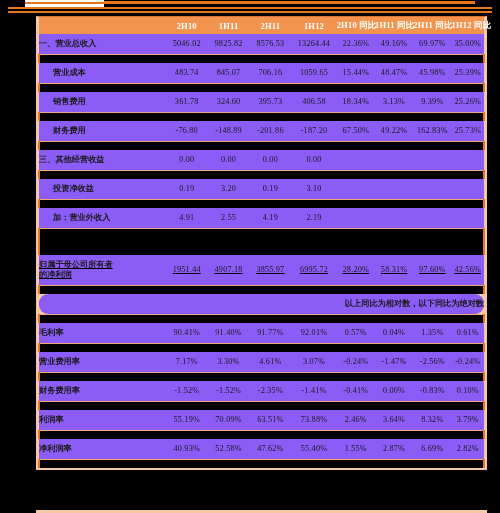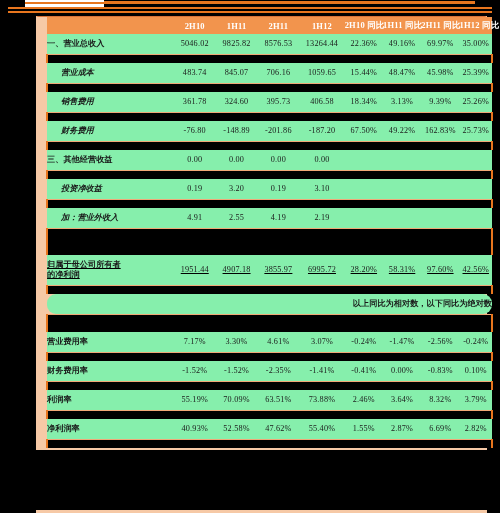--- a/index.html
+++ b/index.html
@@ -49,53 +49,52 @@
     border-left: 2px solid #F6C9A6;
     border-right: 2px solid #F6C9A6;
     border-bottom: 2px solid #F6C9A6;
     box-sizing: border-box;
   }
 
   table#fin-table {
     width: 100%;
     border-collapse: collapse;
     table-layout: fixed;
-    margin-left: 8px;
   }
 
   
   tr.hdr-row { background: #F2944D; height: 17px; }
   tr.hdr-row th {
     color: #FFFFFF;
     font-size: 8.5px;
     font-weight: bold;
     text-align: center;
     padding: 0;
     letter-spacing: 0.2px;
     white-space: nowrap;
   }
   tr.hdr-row th.lbl { text-align: left; padding-left: 6px; }
 
   
-  tr.data-row { background: #86efac; height: 20px; }
+  tr.data-row { background: #8b5cf6; height: 20px; }
   tr.data-row td {
     font-size: 8.2px;
     color: #1a1a1a;
     padding: 0;
     white-space: nowrap;
     vertical-align: middle;
   }
   td.label-cell {
     font-weight: bold;
     text-align: left;
     padding-left: 6px;
     font-size: 8.4px;
     line-height: 1.25;
   }
-  td.label-cell.indent { padding-left: 14px; font-style: italic; }
+  td.label-cell.indent { padding-left: 14px; }
   td.num-cell { text-align: center; font-weight: normal; letter-spacing: 0.2px; }
   td.note-cell {
     text-align: right;
     padding-right: 8px;
     font-weight: bold;
     font-size: 8.4px;
     border-radius: 9px;
   }
 
   
@@ -277,20 +276,31 @@
         </tr>
         <tr class="sep-row">
           <td colspan="9"></td>
         </tr>
         <tr class="data-row">
           <td colspan="9" class="note-cell">以上同比为相对数，以下同比为绝对数</td>
         </tr>
         <tr class="sep-row">
           <td colspan="9"></td>
         </tr>
+        <tr class="data-row">
+          <td class="label-cell">毛利率</td>
+          <td class="num-cell">90.41%</td>
+          <td class="num-cell">91.40%</td>
+          <td class="num-cell">91.77%</td>
+          <td class="num-cell">92.01%</td>
+          <td class="num-cell">0.57%</td>
+          <td class="num-cell">0.04%</td>
+          <td class="num-cell">1.35%</td>
+          <td class="num-cell">0.61%</td>
+        </tr>
         <tr class="sep-row">
           <td colspan="9"></td>
         </tr>
         <tr class="data-row">
           <td class="label-cell">营业费用率</td>
           <td class="num-cell">7.17%</td>
           <td class="num-cell">3.30%</td>
           <td class="num-cell">4.61%</td>
           <td class="num-cell">3.07%</td>
           <td class="num-cell">-0.24%</td>

